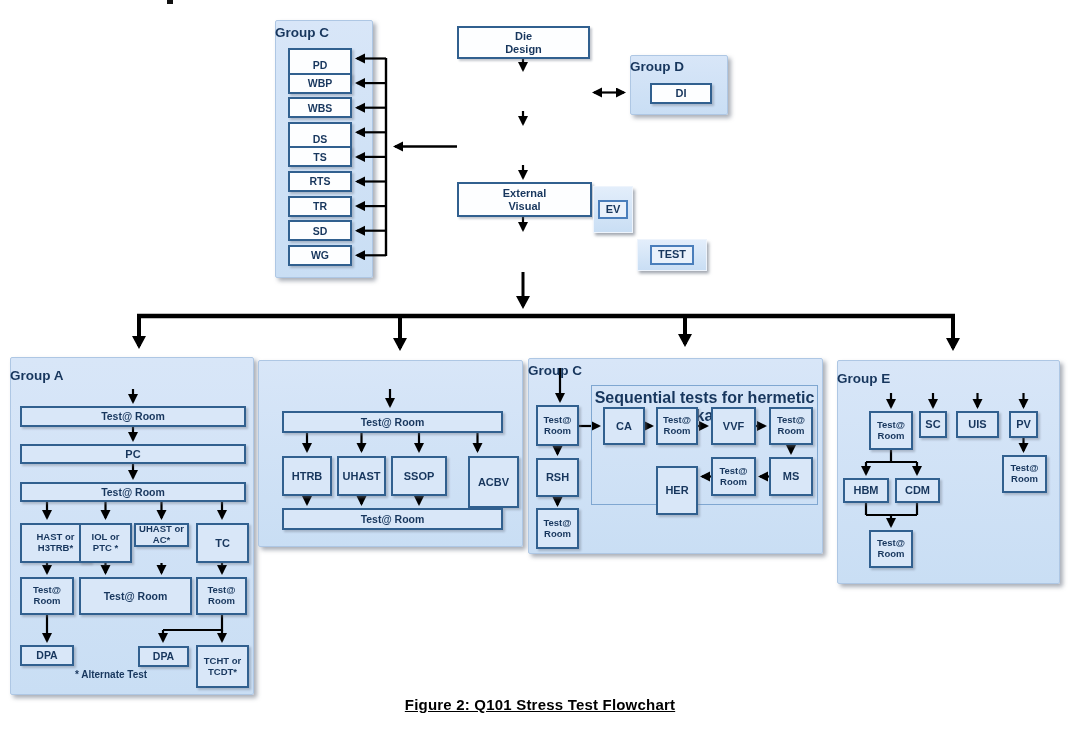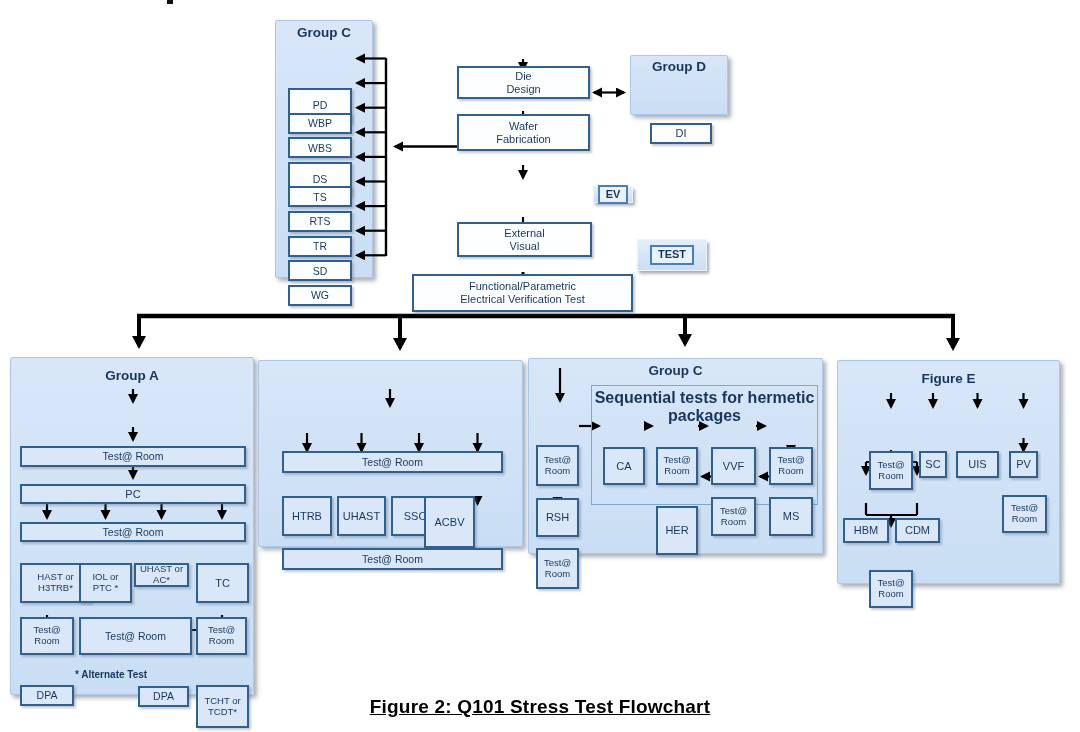--- a/index.html
+++ b/index.html
@@ -8,30 +8,29 @@
     font-family:"Liberation Sans",sans-serif;
   }
   .panel{
     position:absolute;z-index:1;box-sizing:border-box;
     background:linear-gradient(180deg,#d8e6f8 0%,#c9def4 100%);
     border:1px solid #aec7e4;border-radius:2px;
     box-shadow:3px 3px 4px rgba(100,110,125,0.55);
   }
   .panel-title{
     position:absolute;z-index:3;color:#17365d;font-weight:bold;font-size:13.5px;
-    text-align:center;line-height:1.1;
+    line-height:1.1;
   }
   .connectors{position:absolute;left:0;top:0;z-index:2;}
   .node{
     position:absolute;z-index:3;box-sizing:border-box;
     border:2px solid #31608f;background:#fdfeff;color:#17365d;
-    font-weight:normal;font-size:11px;line-height:1.15;white-space:pre-line;
+    font-weight:bold;font-size:11px;line-height:1.15;white-space:pre-line;
     display:flex;align-items:center;justify-content:center;text-align:center;
     box-shadow:1.5px 1.5px 2px rgba(110,120,135,0.4);
-    margin-top:40px;
   }
   .node.blue{background:#d9e7f8;}
   .node.sm{font-size:9.5px;}
   .node.xs{font-size:10.5px;}
   .seq{
     position:absolute;z-index:2;box-sizing:border-box;
     border:1.5px solid #7fa7d1;
   }
   .seq-caption{
     position:absolute;top:3px;left:0;width:100%;text-align:center;
@@ -46,21 +45,21 @@
   }
   .badge-inner{
     border:2.5px solid #4a7ebb;background:#e9f1fb;color:#17365d;
     font-weight:bold;font-size:11px;padding:1px 6px;line-height:1.2;
   }
   .note{
     position:absolute;z-index:3;color:#17365d;font-weight:bold;font-size:10px;text-align:center;
   }
   .caption{
     position:absolute;z-index:3;left:0;top:696px;width:1080px;text-align:center;
-    color:#000;font-weight:bold;font-size:19px;text-decoration:underline;
+    color:#000;font-weight:bold;font-size:15px;text-decoration:underline;
     letter-spacing:0.2px;
   }
   .artifact{position:absolute;left:167px;top:0;width:6px;height:4px;background:#111;z-index:3;}
 </style>
 </head>
 <body>
 
 <div class="canvas">
 
   <div class="artifact"></div>
@@ -167,31 +166,27 @@
   <div class="node xs" style="left:288px;top:97.2px;width:64px;height:21px">WBS</div>
   <div class="node xs" style="left:288px;top:121.8px;width:64px;height:34px">DS</div>
   <div class="node xs" style="left:288px;top:146.4px;width:64px;height:21px">TS</div>
   <div class="node xs" style="left:288px;top:171px;width:64px;height:21px">RTS</div>
   <div class="node xs" style="left:288px;top:195.6px;width:64px;height:21px">TR</div>
   <div class="node xs" style="left:288px;top:220.2px;width:64px;height:21px">SD</div>
   <div class="node xs" style="left:288px;top:244.8px;width:64px;height:21px">WG</div>
 
   <div class="node" style="left:457px;top:26px;width:133px;height:33px">Die
 Design</div>
-  <div class="node" style="left:457px;top:74px;width:133px;height:37px">Wafer
-Fabrication</div>
   <div class="node" style="left:457px;top:182px;width:135px;height:35px">External
 Visual</div>
-  <div class="node" style="left:412px;top:234px;width:221px;height:38px">Functional/Parametric
-Electrical Verification Test</div>
 
   <div class="panel-title" style="left:630px;top:60px;width:98px">Group D</div>
   <div class="node" style="left:650px;top:83px;width:62px;height:21px">DI</div>
 
-  <div class="badge-outer" style="left:593px;top:186px;width:40px;height:17px">
+  <div class="badge-outer" style="left:593px;top:186px;width:40px;height:47px">
     <span class="badge-inner">EV</span>
   </div>
   <div class="badge-outer" style="left:637px;top:239px;width:70px;height:32px">
     <span class="badge-inner">TEST</span>
   </div>
 
   <div class="panel-title" style="left:10px;top:369px;width:244px">Group A</div>
   <div class="node blue xs" style="left:20px;top:406px;width:226px;height:21px">Test@ Room</div>
   <div class="node blue" style="left:20px;top:444px;width:226px;height:20px">PC</div>
   <div class="node blue xs" style="left:20px;top:482px;width:226px;height:20px">Test@ Room</div>
@@ -208,39 +203,39 @@
   <div class="node blue xs" style="left:20px;top:645px;width:54px;height:21px">DPA</div>
   <div class="node blue xs" style="left:138px;top:646px;width:51px;height:21px">DPA</div>
   <div class="node blue sm" style="left:196px;top:645px;width:53px;height:43px">TCHT or
 TCDT*</div>
   <div class="note" style="left:56px;top:669px;width:110px">* Alternate Test</div>
 
   <div class="node blue xs" style="left:282px;top:411px;width:221px;height:22px">Test@ Room</div>
   <div class="node blue" style="left:282px;top:456px;width:50px;height:40px">HTRB</div>
   <div class="node blue" style="left:337px;top:456px;width:49px;height:40px">UHAST</div>
   <div class="node blue" style="left:391px;top:456px;width:56px;height:40px">SSOP</div>
-  <div class="node blue" style="left:424px;top:456px;width:51px;height:52px">ACBV</div>
+  <div class="node blue" style="left:468px;top:456px;width:51px;height:52px">ACBV</div>
   <div class="node blue xs" style="left:282px;top:508px;width:221px;height:22px">Test@ Room</div>
 
   <div class="panel-title" style="left:528px;top:364px;width:295px">Group C</div>
   <div class="seq" style="left:591px;top:385px;width:227px;height:120px">
     <div class="seq-caption">Sequential tests for hermetic packages</div>
   </div>
   <div class="node blue sm" style="left:536px;top:405px;width:43px;height:41px">Test@ Room</div>
   <div class="node blue" style="left:536px;top:458px;width:43px;height:39px">RSH</div>
   <div class="node blue sm" style="left:536px;top:508px;width:43px;height:41px">Test@ Room</div>
   <div class="node blue" style="left:603px;top:407px;width:42px;height:38px">CA</div>
   <div class="node blue sm" style="left:656px;top:407px;width:42px;height:38px">Test@ Room</div>
   <div class="node blue" style="left:711px;top:407px;width:45px;height:38px">VVF</div>
   <div class="node blue sm" style="left:769px;top:407px;width:44px;height:38px">Test@ Room</div>
   <div class="node blue" style="left:769px;top:457px;width:44px;height:39px">MS</div>
   <div class="node blue sm" style="left:711px;top:457px;width:45px;height:39px">Test@ Room</div>
   <div class="node blue" style="left:656px;top:466px;width:42px;height:49px">HER</div>
 
-  <div class="panel-title" style="left:837px;top:372px;width:223px">Figure E</div>
+  <div class="panel-title" style="left:837px;top:372px;width:223px">Group E</div>
   <div class="node blue sm" style="left:869px;top:411px;width:44px;height:39px">Test@ Room</div>
   <div class="node blue" style="left:919px;top:411px;width:28px;height:27px">SC</div>
   <div class="node blue" style="left:956px;top:411px;width:43px;height:27px">UIS</div>
   <div class="node blue" style="left:1009px;top:411px;width:29px;height:27px">PV</div>
   <div class="node blue sm" style="left:1002px;top:455px;width:45px;height:38px">Test@ Room</div>
   <div class="node blue" style="left:843px;top:478px;width:46px;height:25px">HBM</div>
   <div class="node blue" style="left:895px;top:478px;width:45px;height:25px">CDM</div>
   <div class="node blue sm" style="left:869px;top:530px;width:44px;height:38px">Test@ Room</div>
 
   <div class="caption">Figure 2:  Q101 Stress Test Flowchart</div>

